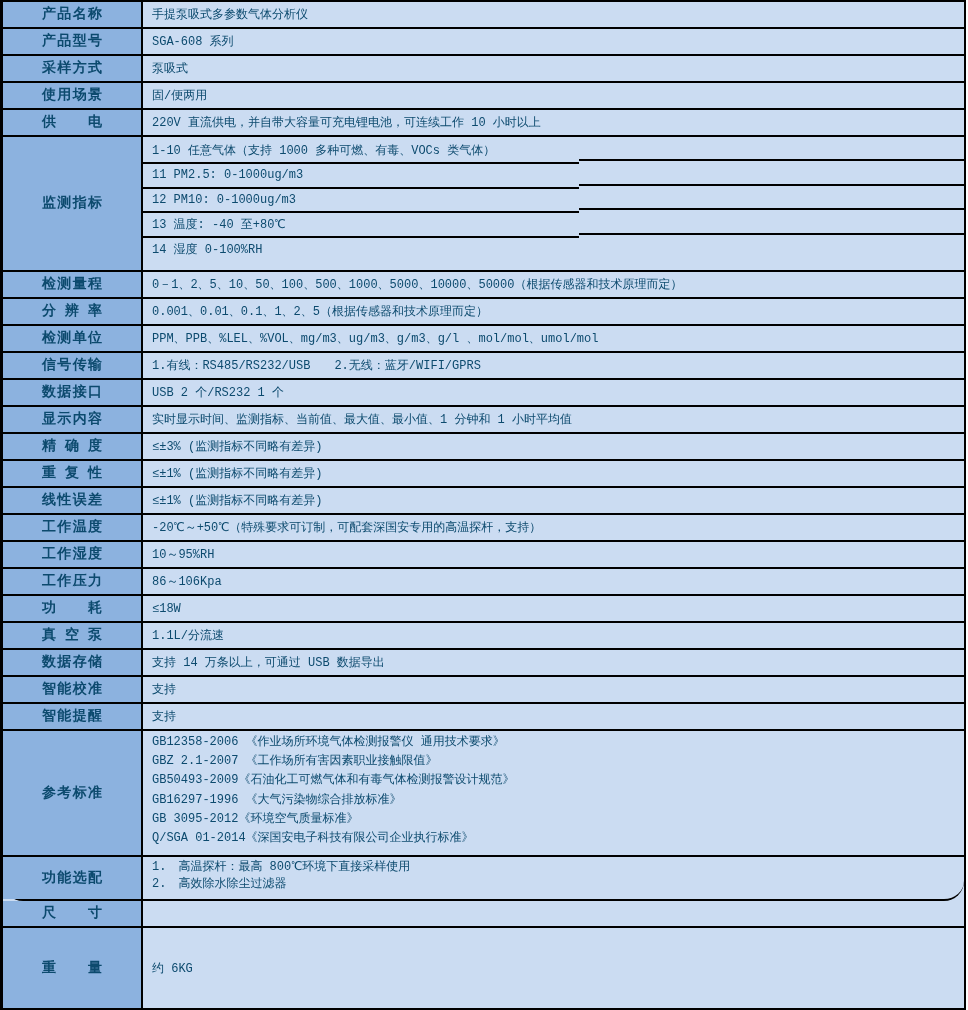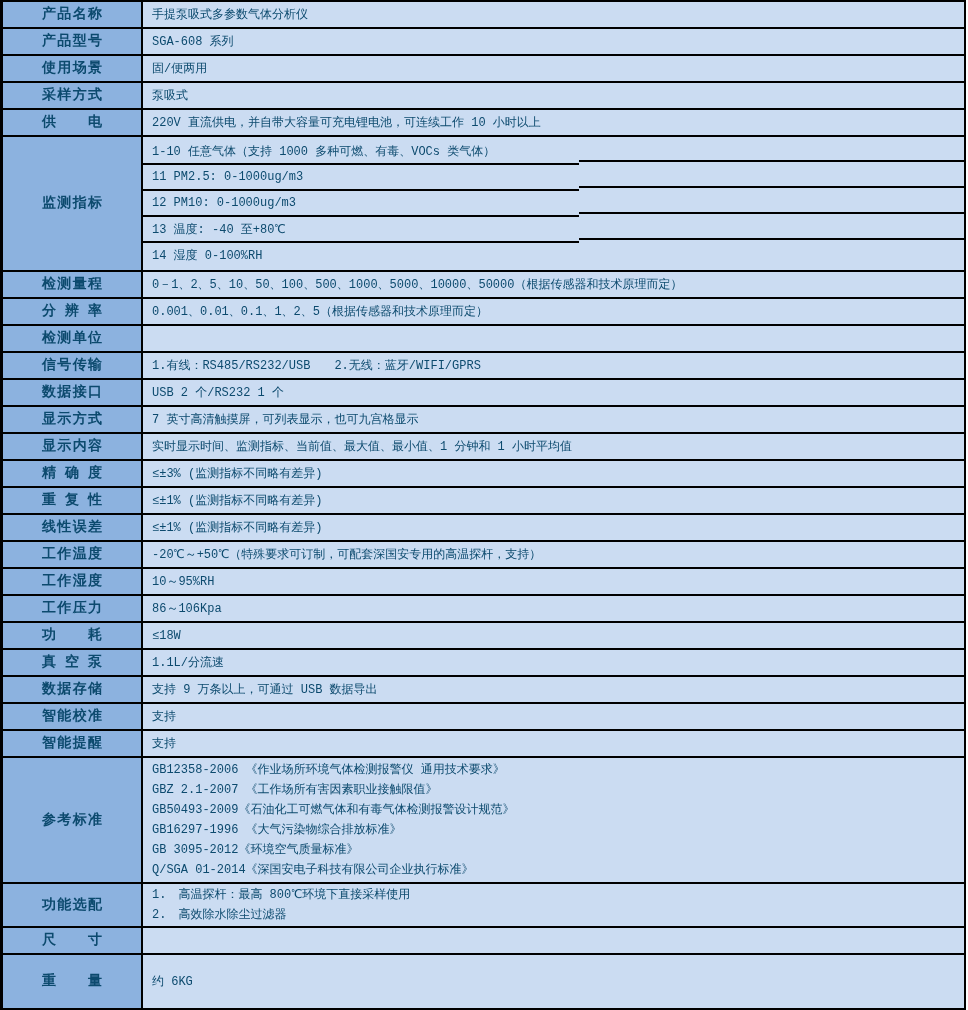--- a/index.html
+++ b/index.html
@@ -13,21 +13,21 @@
     background:#cbdcf2;
     display:flex;flex-direction:column;
     font-family:"Liberation Mono","DejaVu Sans Mono",monospace;
     color:#0c4a6e;
   }
   .row{display:flex;flex:none;border-bottom:2px solid #000;box-sizing:border-box;}
   .row:last-child{border-bottom:none;flex:1;border-radius:13px;}
   .row--std{height:27px;}
   .row--indicators{height:135px;}
   .row--ref{height:126px;}
-  .row--opt{height:44px;}
+  .row--opt{height:44px;border-radius:20px;}
   .cell{box-sizing:border-box;}
   .label{
     width:140px;flex:none;
     background:#8cb2df;
     border-right:2px solid #000;
     display:flex;align-items:center;justify-content:center;
     font-weight:bold;font-size:14px;
   }
   .label-text{
     display:inline-block;width:60px;
@@ -36,21 +36,21 @@
   }
   .value{
     flex:1;min-width:0;
     display:flex;align-items:center;
     padding-left:9px;
     font-size:12px;
   }
   .value .value-text{white-space:pre;}
   
   .row--indicators .value,.row--ref .value,.row--opt .value{
-    flex-direction:column;align-items:stretch;justify-content:space-around;padding-top:1px;padding-bottom:2px;
+    flex-direction:column;align-items:stretch;justify-content:space-around;padding-top:1px;padding-bottom:8px;
   }
   .subrow{flex:1;display:flex;align-items:center;position:relative;}
   
   .row--indicators .subrow:not(:last-child)::before{
     content:"";position:absolute;left:-9px;width:436px;height:2px;bottom:-1px;background:#000;
   }
   .row--indicators .subrow:not(:last-child)::after{
     content:"";position:absolute;left:427px;right:0;height:2px;bottom:2px;background:#000;
   }
   .vline{display:flex;align-items:center;}
@@ -73,36 +73,36 @@
       <div class="row row--std">
     <div class="cell label">
       <span class="label-text">产品型号</span>
     </div>
     <div class="cell value">
           <span class="value-text">SGA-608 系列</span>
         </div>
   </div>
       <div class="row row--std">
     <div class="cell label">
+      <span class="label-text">采样方式</span>
+    </div>
+    <div class="cell value">
+          <span class="value-text">泵吸式</span>
+        </div>
+  </div>
+      <div class="row row--std">
+    <div class="cell label">
       <span class="label-text">使用场景</span>
     </div>
     <div class="cell value">
           <span class="value-text">固/便两用</span>
         </div>
   </div>
       <div class="row row--std">
     <div class="cell label">
-      <span class="label-text">采样方式</span>
-    </div>
-    <div class="cell value">
-          <span class="value-text">泵吸式</span>
-        </div>
-  </div>
-      <div class="row row--std">
-    <div class="cell label">
       <span class="label-text">供电</span>
     </div>
     <div class="cell value">
           <span class="value-text">220V 直流供电，并自带大容量可充电锂电池，可连续工作 10 小时以上</span>
         </div>
   </div>
       <div class="row row--indicators">
     <div class="cell label">
       <span class="label-text">监测指标</span>
     </div>
@@ -137,47 +137,42 @@
       <span class="label-text">分辨率</span>
     </div>
     <div class="cell value">
           <span class="value-text">0.001、0.01、0.1、1、2、5（根据传感器和技术原理而定）</span>
         </div>
   </div>
       <div class="row row--std">
     <div class="cell label">
       <span class="label-text">检测单位</span>
     </div>
+    <div class="cell value">
+          <span class="value-text">PPM、PPB、%LEL、%VOL、mg/m3、ug/m3、g/m3、g/l 、mol/mol、umol/mol</span>
+        </div>
   </div>
       <div class="row row--std">
     <div class="cell label">
       <span class="label-text">信号传输</span>
     </div>
     <div class="cell value">
           <span class="value-text">1.有线：RS485/RS232/USB　　2.无线：蓝牙/WIFI/GPRS</span>
         </div>
   </div>
       <div class="row row--std">
     <div class="cell label">
       <span class="label-text">数据接口</span>
     </div>
     <div class="cell value">
           <span class="value-text">USB 2 个/RS232 1 个</span>
         </div>
   </div>
       <div class="row row--std">
     <div class="cell label">
-      <span class="label-text">显示方式</span>
-    </div>
-    <div class="cell value">
-          <span class="value-text">7 英寸高清触摸屏，可列表显示，也可九宫格显示</span>
-        </div>
-  </div>
-      <div class="row row--std">
-    <div class="cell label">
       <span class="label-text">显示内容</span>
     </div>
     <div class="cell value">
           <span class="value-text">实时显示时间、监测指标、当前值、最大值、最小值、1 分钟和 1 小时平均值</span>
         </div>
   </div>
       <div class="row row--std">
     <div class="cell label">
       <span class="label-text">精确度</span>
     </div>
@@ -239,21 +234,21 @@
     </div>
     <div class="cell value">
           <span class="value-text">1.1L/分流速</span>
         </div>
   </div>
       <div class="row row--std">
     <div class="cell label">
       <span class="label-text">数据存储</span>
     </div>
     <div class="cell value">
-          <span class="value-text">支持 9 万条以上，可通过 USB 数据导出</span>
+          <span class="value-text">支持 14 万条以上，可通过 USB 数据导出</span>
         </div>
   </div>
       <div class="row row--std">
     <div class="cell label">
       <span class="label-text">智能校准</span>
     </div>
     <div class="cell value">
           <span class="value-text">支持</span>
         </div>
   </div>

